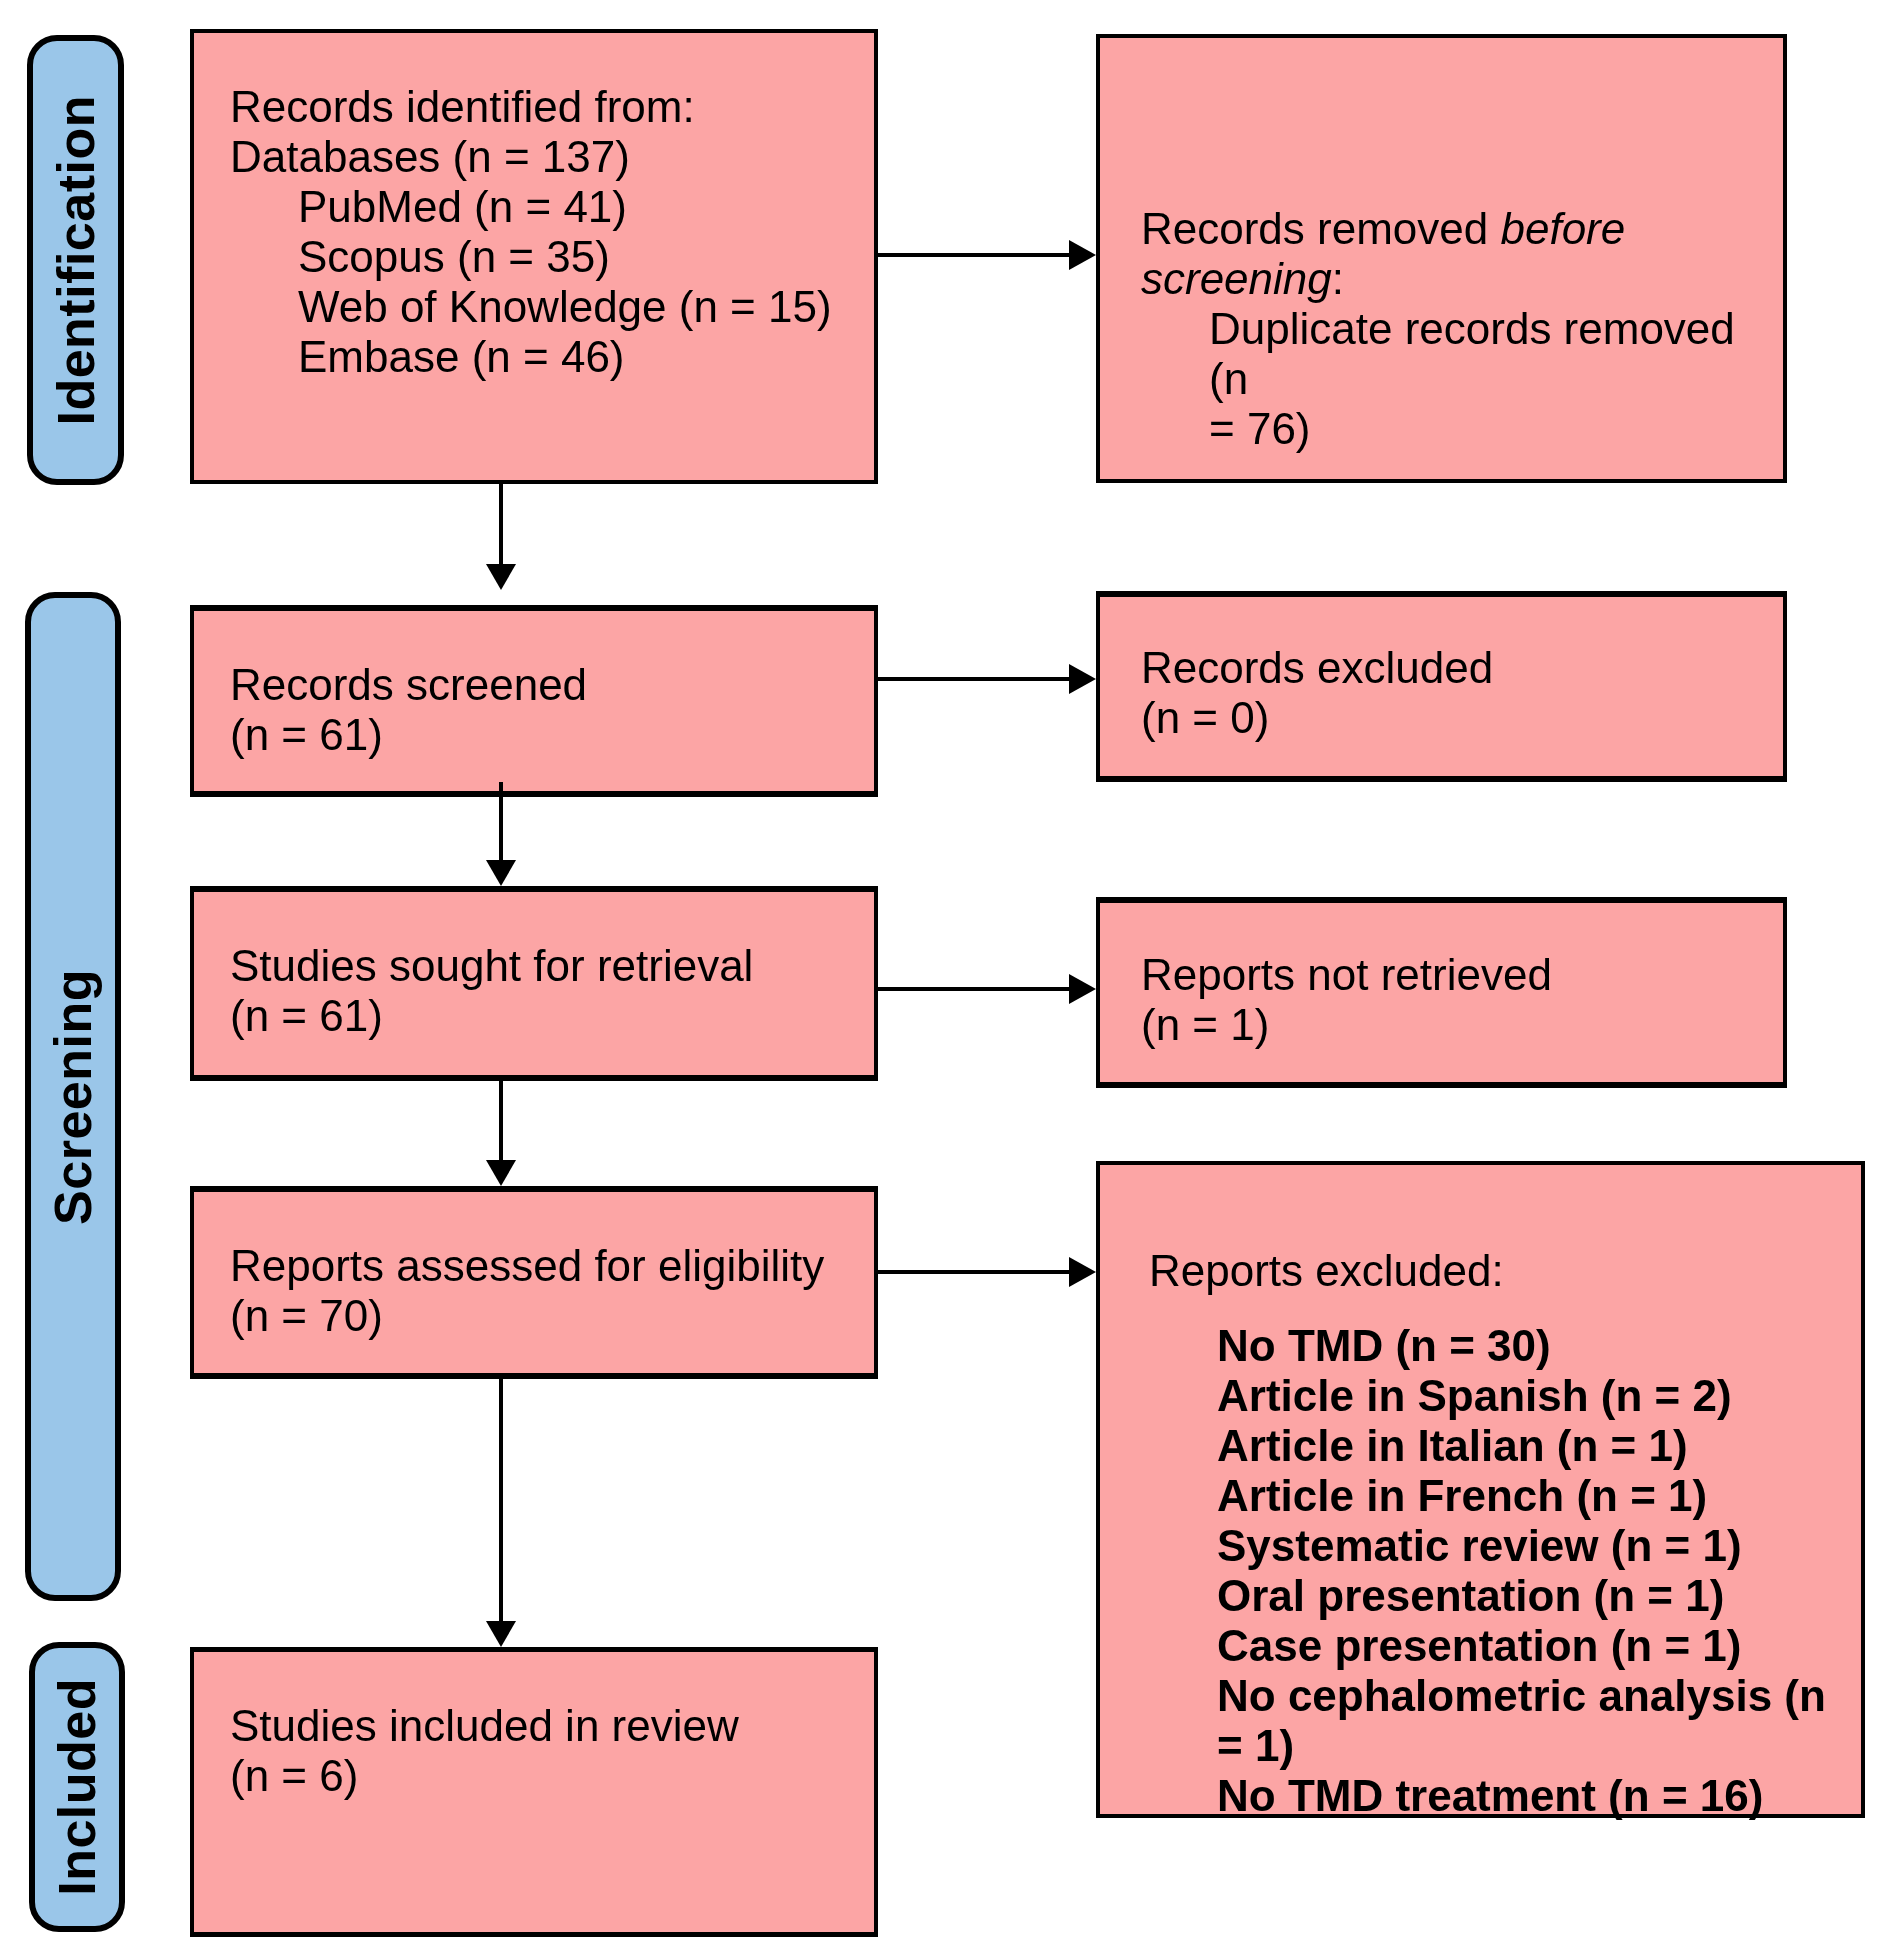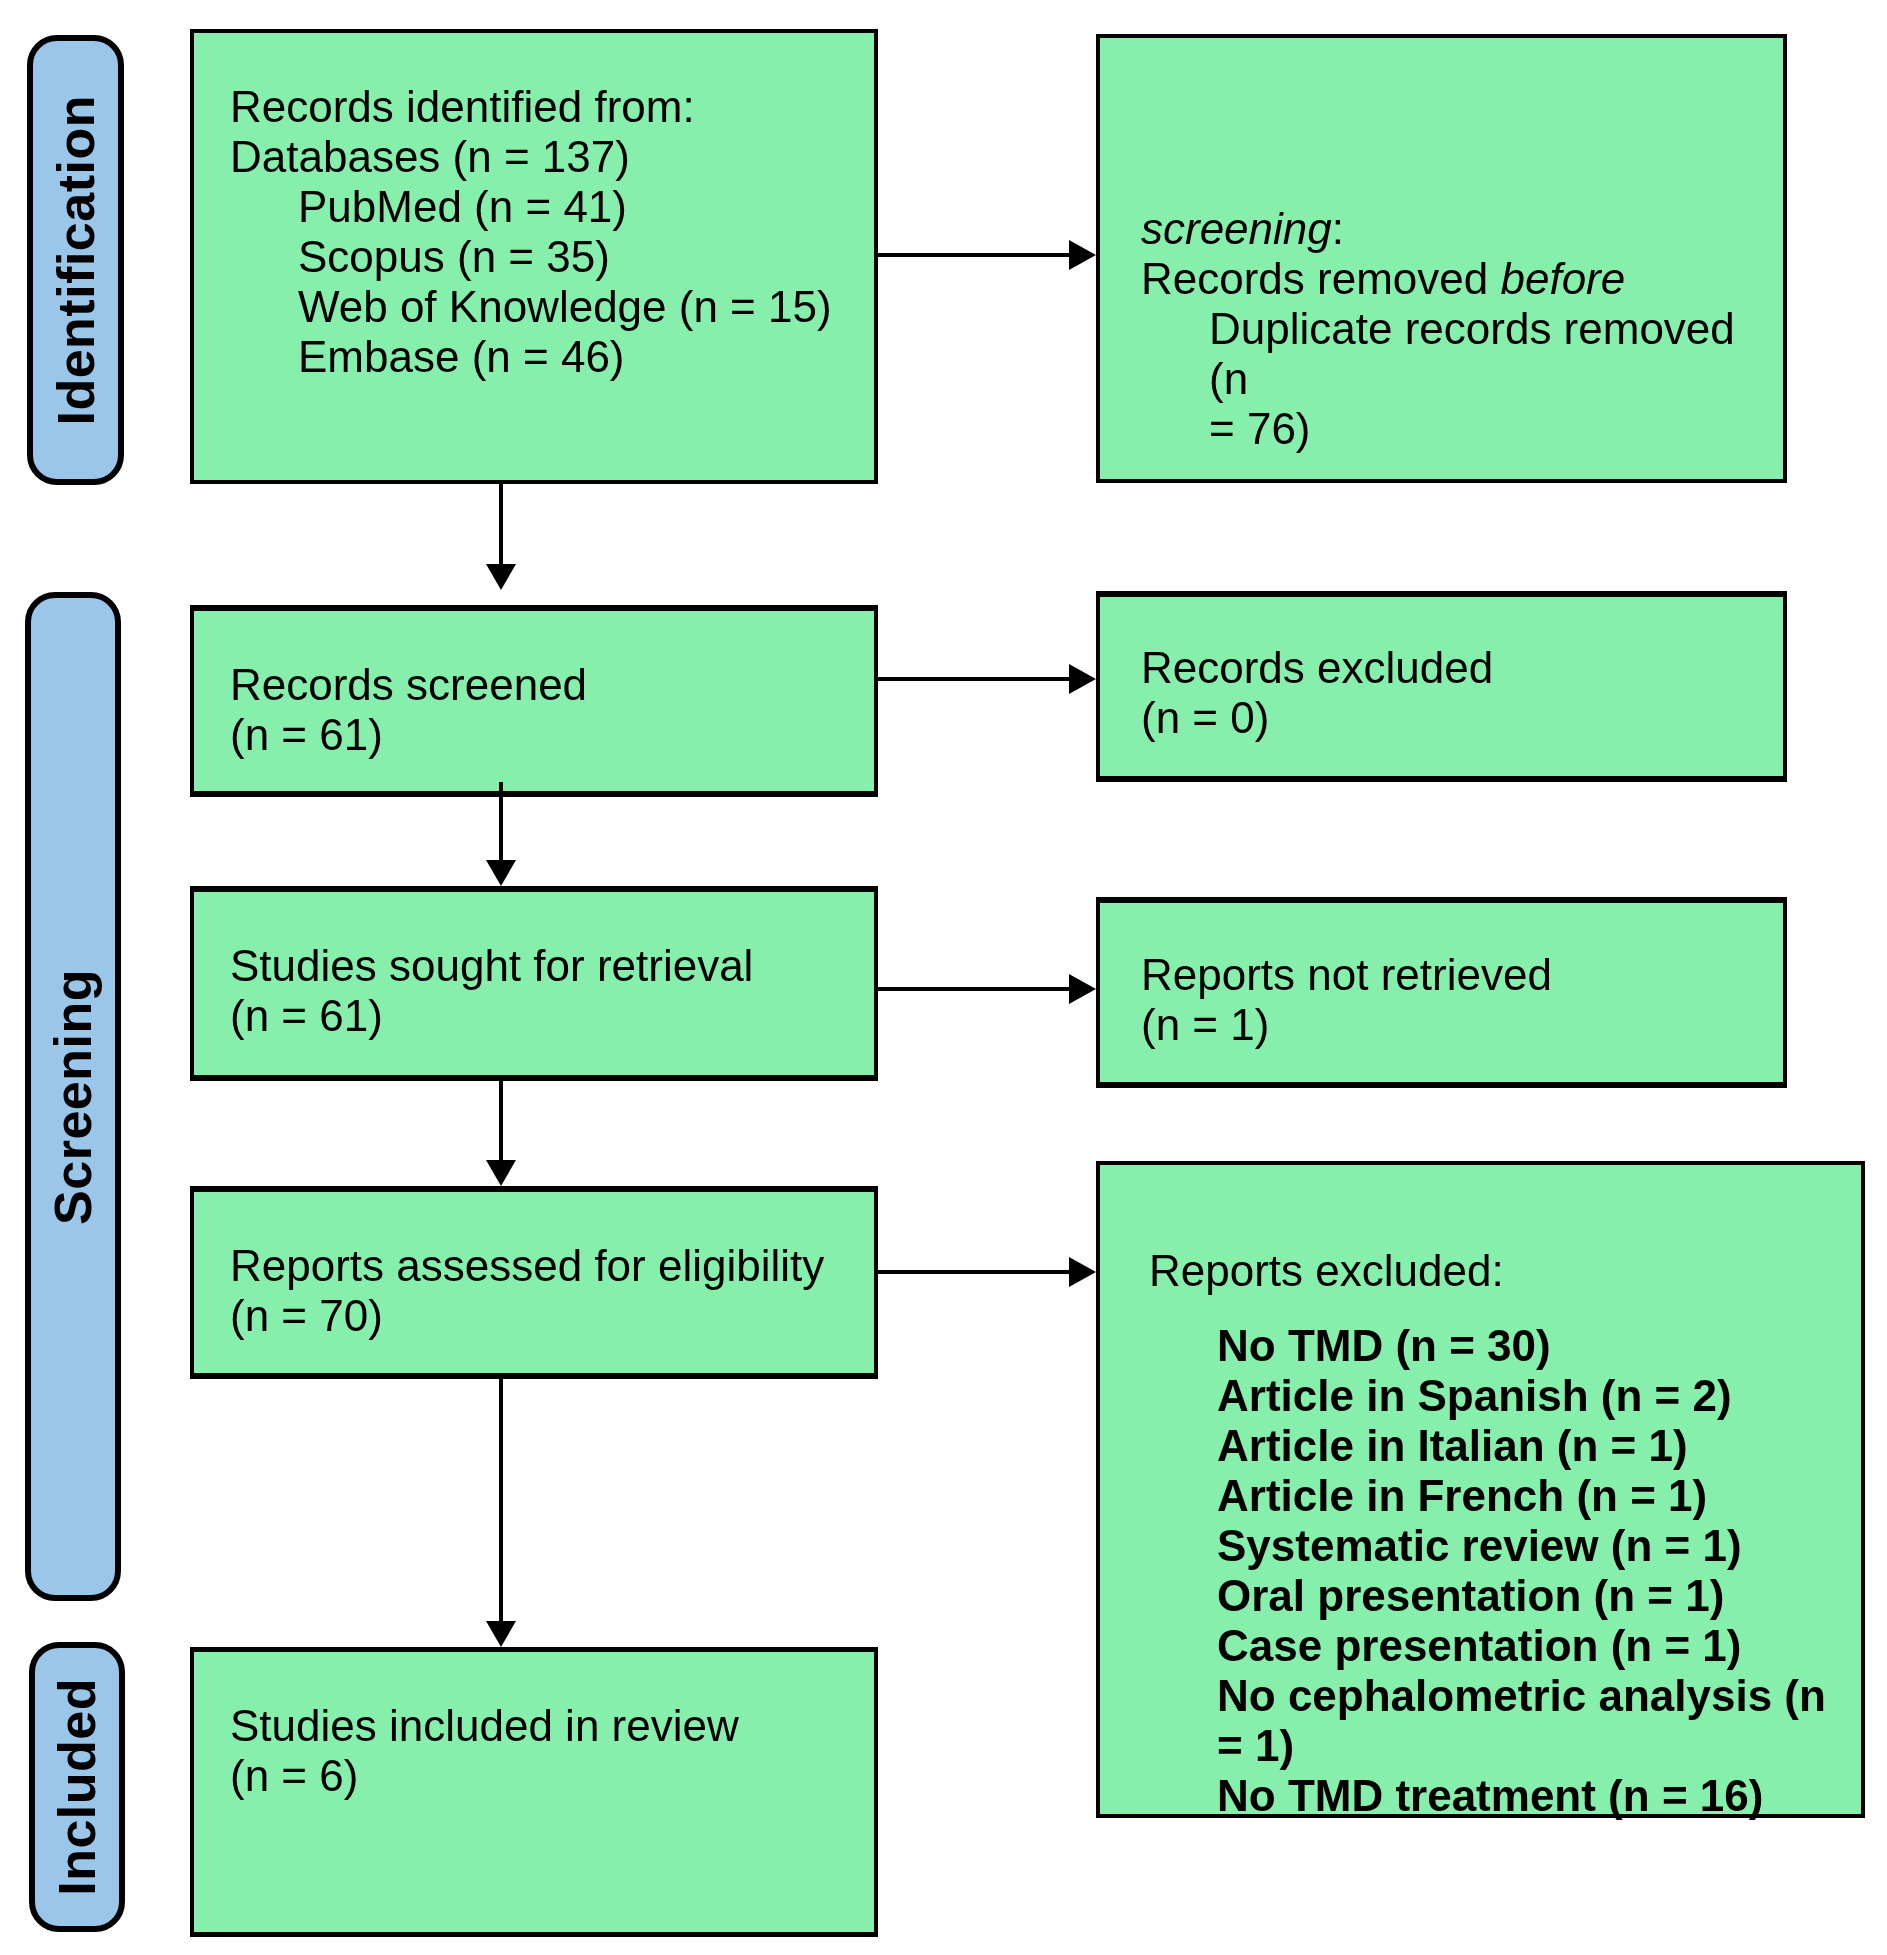--- a/index.html
+++ b/index.html
@@ -29,21 +29,21 @@
     writing-mode: vertical-rl;
     transform: rotate(180deg);
     font-weight: bold;
     font-size: 52px;
     letter-spacing: 0.5px;
     white-space: nowrap;
   }
   
   .fbox {
     position: absolute;
-    background: #86efac;
+    background: #fca5a5;
     border: 4.2px solid #000000;
     box-sizing: border-box;
   }
   .hvy { border-width: 6.2px 4.2px; }
   .indent { margin-left: 68px; }
   .list { margin-top: 25px; font-weight: bold; }
   
   .arrow-h { position: absolute; height: 4.2px; background: #000000; }
   .arrow-h::after {
     content: "";
@@ -108,22 +108,22 @@
   <div class="fbox" id="box-identified">
     <div>Records identified from:</div>
     <div>Databases (n = 137)</div>
     <div class="indent">PubMed (n = 41)</div>
     <div class="indent">Scopus (n = 35)</div>
     <div class="indent">Web of Knowledge (n = 15)</div>
     <div class="indent">Embase (n = 46)</div>
   </div>
 
   <div class="fbox" id="box-removed">
+    <div><span>Records removed </span><i>before</i></div>
     <div><i>screening</i><span>:</span></div>
-    <div><span>Records removed </span><i>before</i></div>
     <div class="indent">Duplicate records removed (n</div>
     <div class="indent">= 76)</div>
   </div>
 
   <div class="fbox hvy" id="box-screened">
     <div>Records screened</div>
     <div>(n = 61)</div>
   </div>
 
   <div class="fbox hvy" id="box-rec-excluded">

